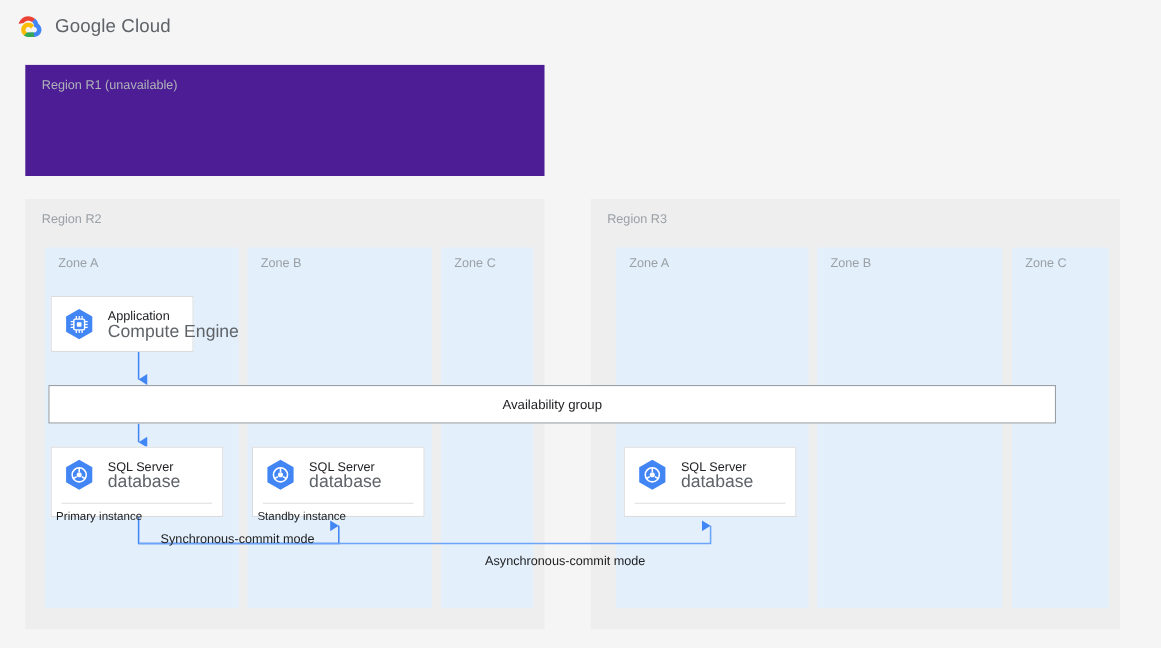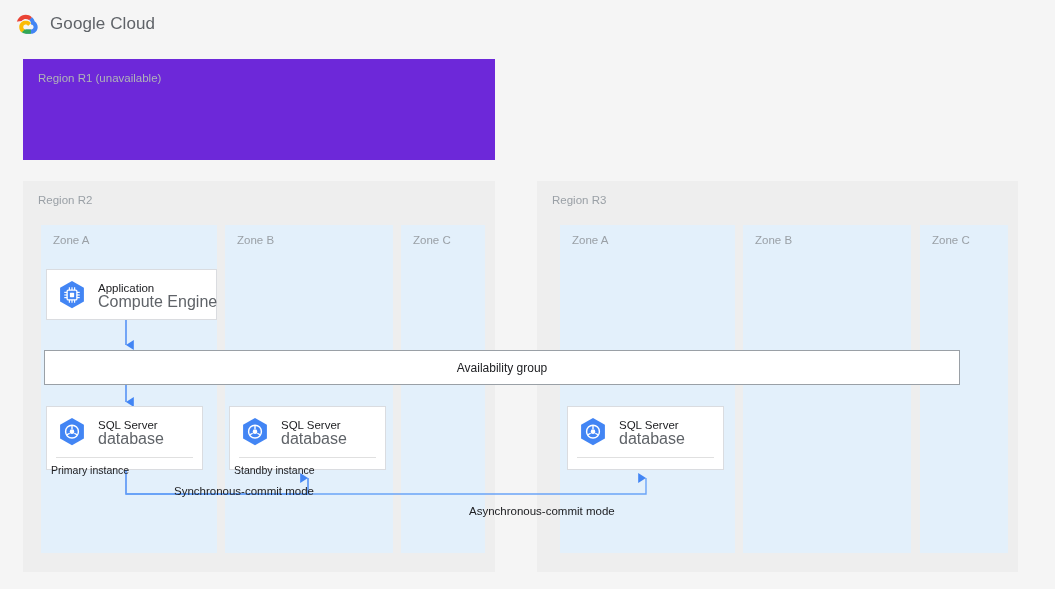--- a/index.html
+++ b/index.html
@@ -34,21 +34,21 @@
     color: #5f6368;
     letter-spacing: .1px;
     white-space: nowrap;
   }
 
   
   .region {
     position: absolute;
     background: #eeeeee;
   }
-  .region-unavailable { background: #6d28d9; }
+  .region-unavailable { background: #4c1d95; }
   .region-label {
     position: absolute;
     left: 15px; top: 13px;
     font-size: 11.5px;
     color: #9aa0a6;
     white-space: nowrap;
   }
   .region-label-muted { color: #b0b4b8; }
 
   #region-r1 { left: 23px; top: 59px; width: 472px; height: 101px; }
@@ -109,21 +109,21 @@
     margin: 0 9px;
   }
   .card-footer {
     font-size: 10.5px;
     color: #202124;
     text-align: left;
     padding: 6px 4px 7px;
     white-space: nowrap;
   }
 
-  #card-application { left: 46px;  top: 269px; width: 171px; height: 51px; }
+  #card-application { left: 46px;  top: 269px; width: 130px; height: 51px; }
   #card-primary     { left: 46px;  top: 406px; width: 157px; height: 64px; }
   #card-standby     { left: 229px; top: 406px; width: 157px; height: 64px; }
   #card-secondary   { left: 567px; top: 406px; width: 157px; height: 64px; }
 
   
   #availability-group {
     position: absolute;
     left: 44px; top: 350px;
     width: 916px; height: 35px;
     background: #ffffff;
@@ -146,21 +146,20 @@
     width: 1055px; height: 589px;
     pointer-events: none;
   }
 
   
   .conn-label {
     position: absolute;
     font-size: 11.5px;
     color: #202124;
     white-space: nowrap;
-    margin-left: 28px;
   }
   #label-sync  { left: 146px; top: 485px; }
   #label-async { left: 441px; top: 505px; }
 </style>
 </head>
 <body>
 
 <div class="header">
   <div class="logo-wrap">
     <svg class="logo-mark" viewBox="0 0 32 32">

